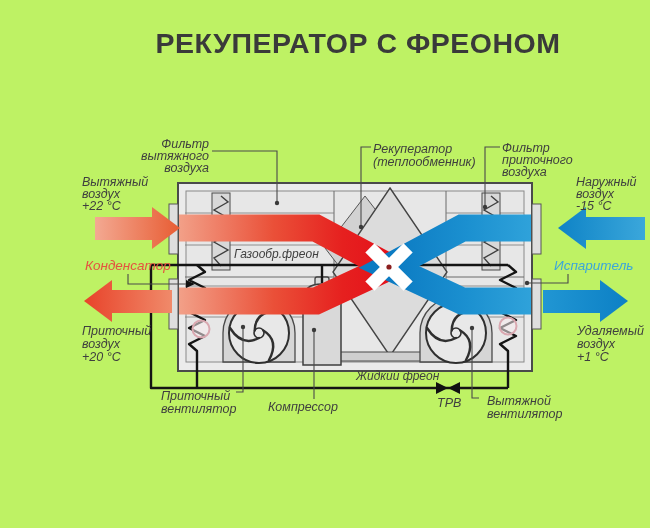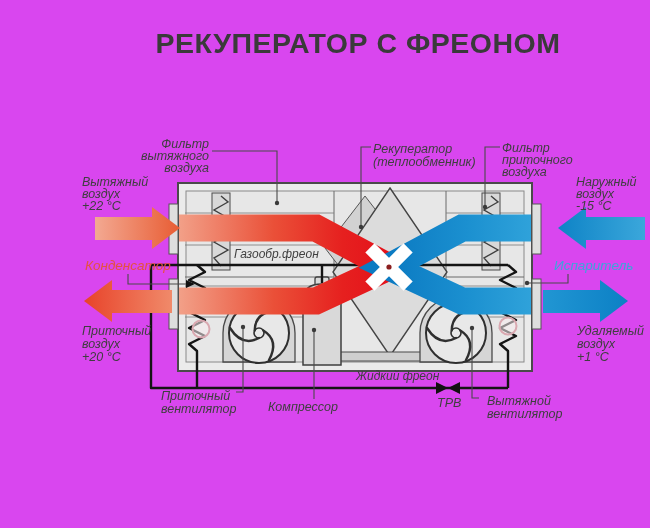--- a/index.html
+++ b/index.html
@@ -1,16 +1,16 @@
 <!DOCTYPE html>
 <html><head>
 <meta charset="utf-8">
 <style>
   html,body{margin:0;padding:0;background:#fff;}
-  .stage{position:relative;width:650px;height:528px;background:#d946ef;overflow:hidden;
+  .stage{position:relative;width:650px;height:528px;background:#bef264;overflow:hidden;
          font-family:"Liberation Sans",sans-serif;}
   svg{display:block;}
   text{font-family:"Liberation Sans",sans-serif;}
   .ttl{font-size:28.5px;font-weight:bold;fill:#3a3a3a;letter-spacing:.5px;}
   .lbl{font-size:12.5px;font-style:italic;fill:#3f3f3f;}
   .lbl-sm{font-size:12px;font-style:italic;fill:#3f3f3f;}
   .lbl-red{font-size:13.5px;font-style:italic;fill:#e45240;}
   .lbl-blue{font-size:13.5px;font-style:italic;fill:#3ba6da;}
   .leader{stroke:#4a4a4a;stroke-width:1.1;fill:none;}
   .dot{fill:#3a3a3a;}

